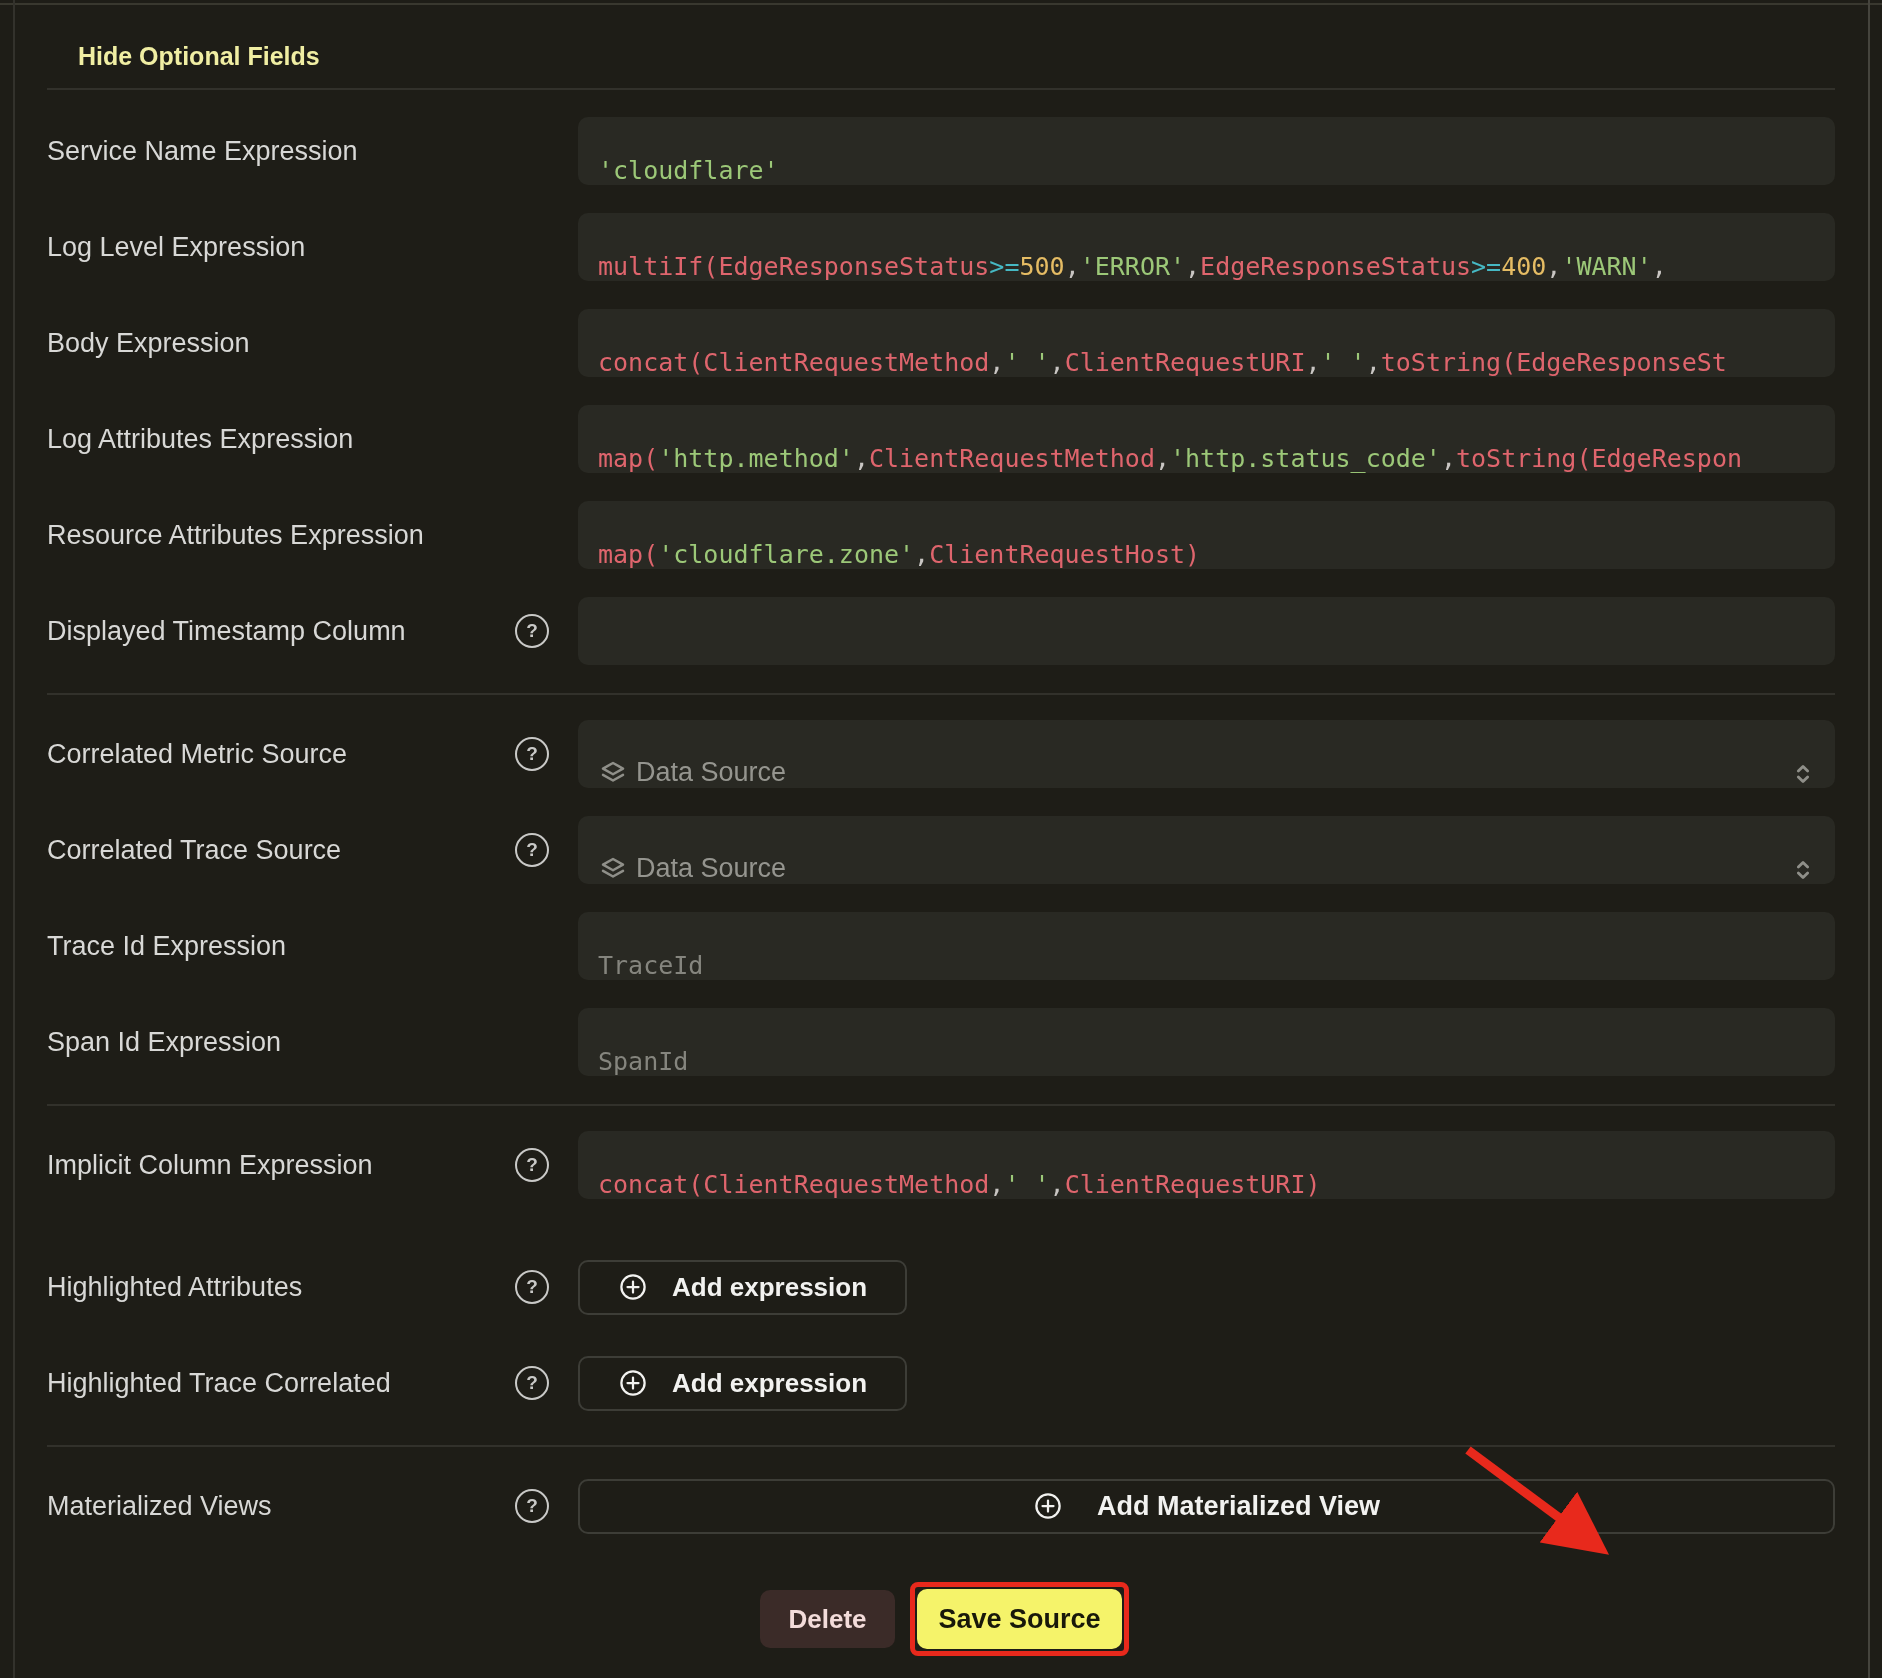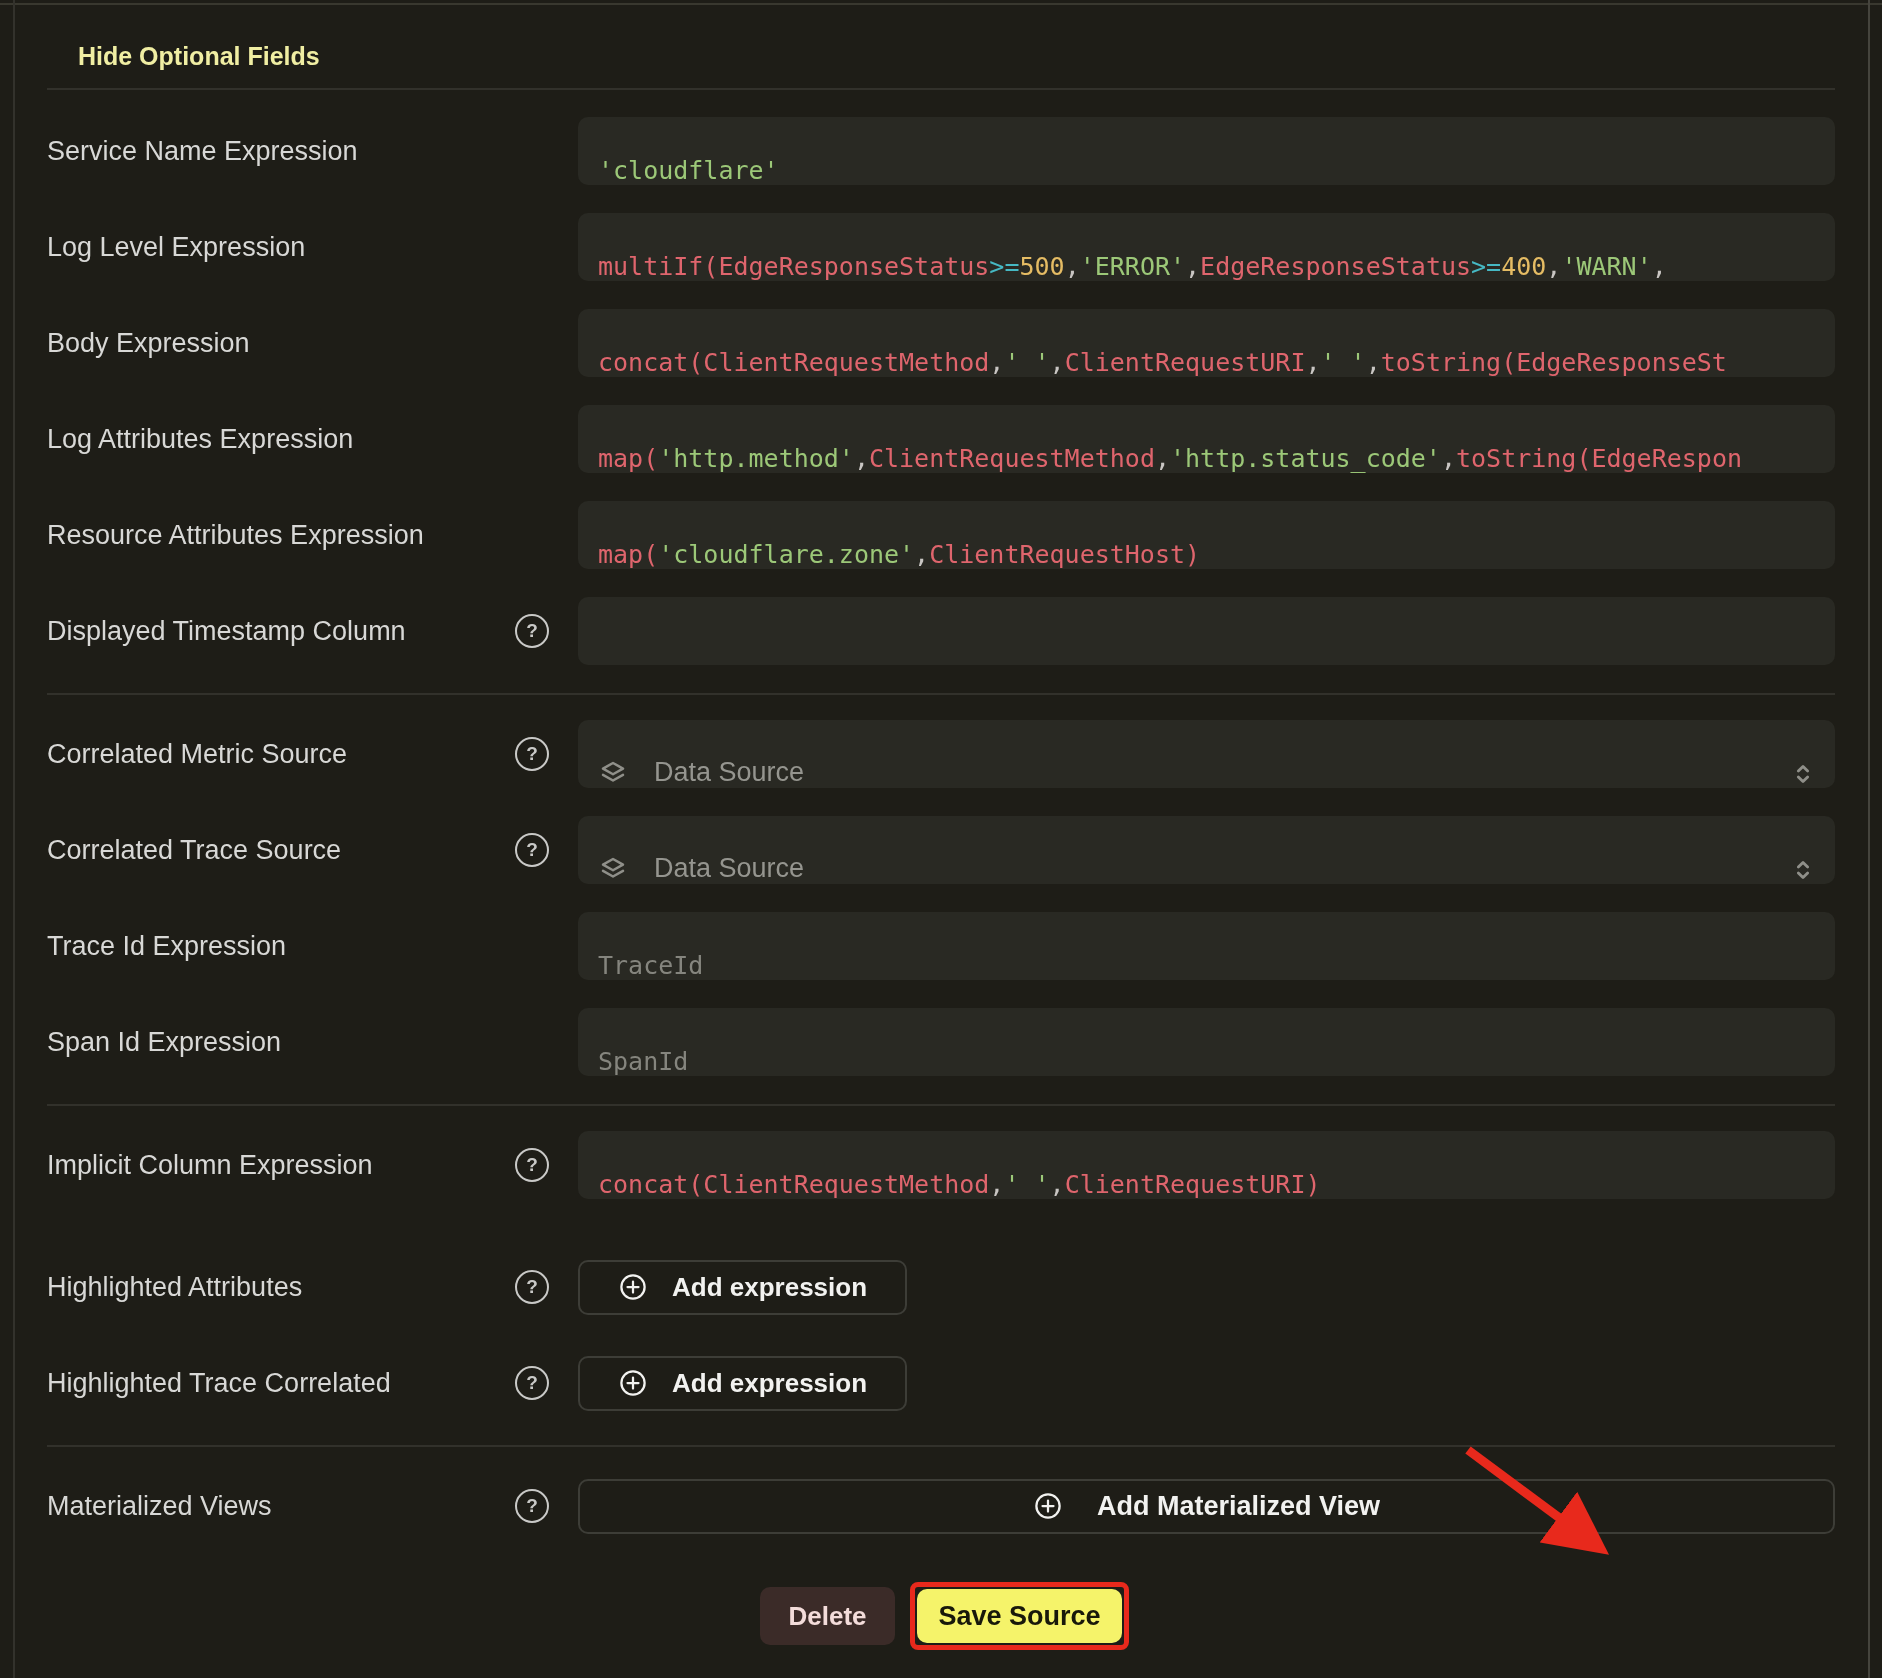--- a/index.html
+++ b/index.html
@@ -38,21 +38,21 @@
   .input{
     width:100%;height:68px;background:#292923;border-radius:10px;
     display:flex;align-items:flex-end;box-sizing:border-box;
     padding:0 8px 0 20px;overflow:hidden;white-space:nowrap;
   }
   .input.code{font-family:"DejaVu Sans Mono", monospace;font-size:25px;}
   .tk-k{color:#df656d;} .tk-s{color:#9cc878;} .tk-o{color:#46b9c4;}
   .tk-n{color:#e5bc64;} .tk-p{color:#c9c6c3;} .tk-w{color:#c9c6c3;}
   .input.text-ph{font-family:"DejaVu Sans Mono", monospace;font-size:25px;color:#85857e;}
   .input.select{padding-right:18px;color:#95958f;font-size:27px;cursor:pointer;}
-  .select .ph{flex:1;margin-left:26px;}
+  .select .ph{flex:1;margin-left:8px;}
   .select svg{flex:none;}
 
   .outline-btn{
     height:55px;background:transparent;border:2px solid #3d3d37;border-radius:10px;
     display:flex;align-items:center;justify-content:center;gap:24px;
     color:#f2f2f0;font-size:26px;font-weight:bold;cursor:pointer;
     font-family:"Liberation Sans", sans-serif;padding:0 38px;box-sizing:border-box;
   }
   .outline-btn.wide{width:100%;font-size:27px;gap:34px;}
 
@@ -62,21 +62,21 @@
   }
   .delete-btn{
     width:135px;height:58px;background:#3b2b28;color:#f3dcda;border:none;
     border-radius:10px;font-size:26px;font-weight:bold;cursor:pointer;
     font-family:"Liberation Sans", sans-serif;
   }
   .save-annotation{
     border:5px solid #e8291c;border-radius:8px;padding:2px;display:inline-flex;
   }
   .save-btn{
-    width:205px;height:54px;background:#f5f36a;color:#18180a;border:none;
+    width:205px;height:60px;background:#f5f36a;color:#18180a;border:none;
     border-radius:10px;font-size:27px;font-weight:bold;cursor:pointer;
     font-family:"Liberation Sans", sans-serif;
   }
   .arrow-overlay{position:absolute;left:0;top:0;pointer-events:none;z-index:5;}
 </style>
 </head>
 <body>
 
 <div class="edge-top"></div>
 <div class="edge-left"></div>

